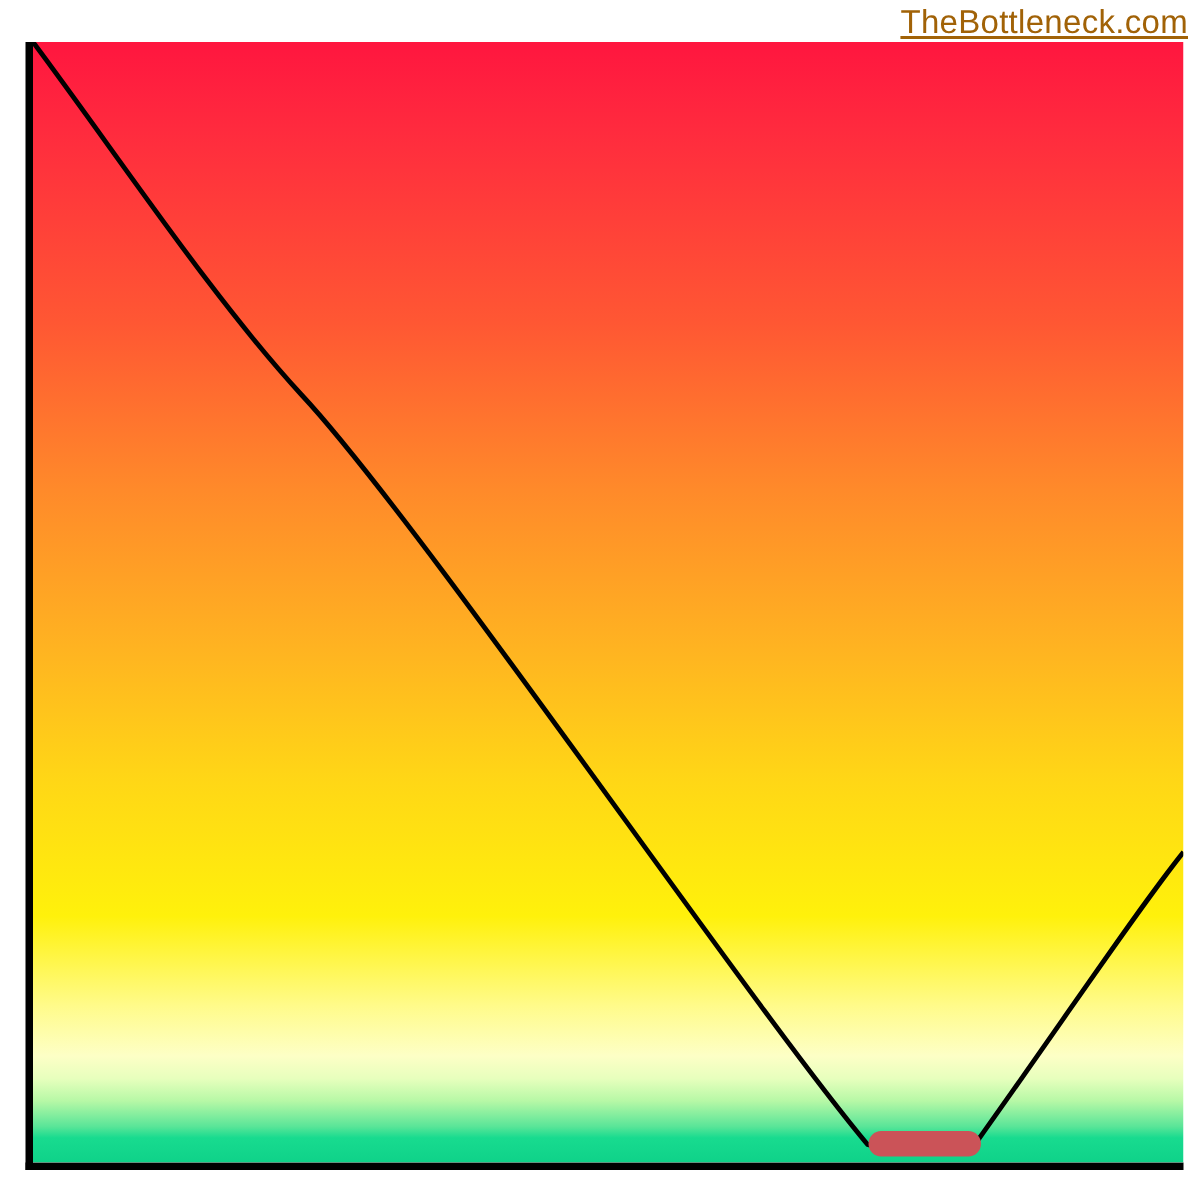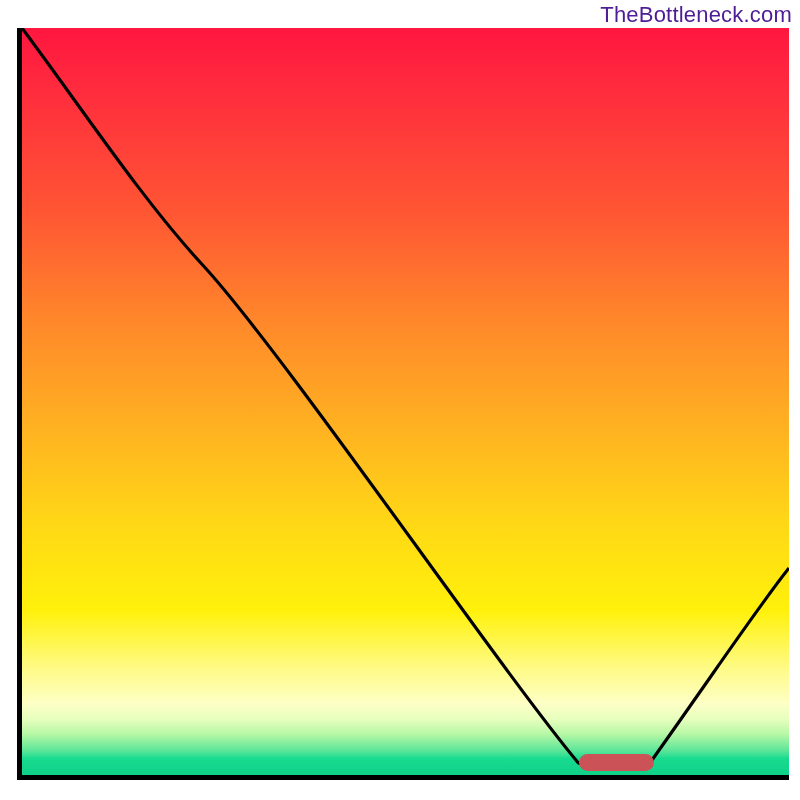--- a/index.html
+++ b/index.html
@@ -13,24 +13,25 @@
   .frame {
     position: relative;
     width: 800px;
     height: 800px;
     box-sizing: border-box;
   }
   .watermark {
     position: absolute;
     top: 2px;
     right: 8px;
-    color: #4c1d95;
+    color: #a16207;
     font-size: 22px;
     font-weight: 400;
     letter-spacing: 0.2px;
+    text-decoration: underline;
   }
   .plot-area {
     position: absolute;
     left: 17px;
     top: 28px;
     width: 772px;
     height: 752px;
     box-sizing: border-box;
     border-left: 5px solid #000;
     border-bottom: 5px solid #000;

